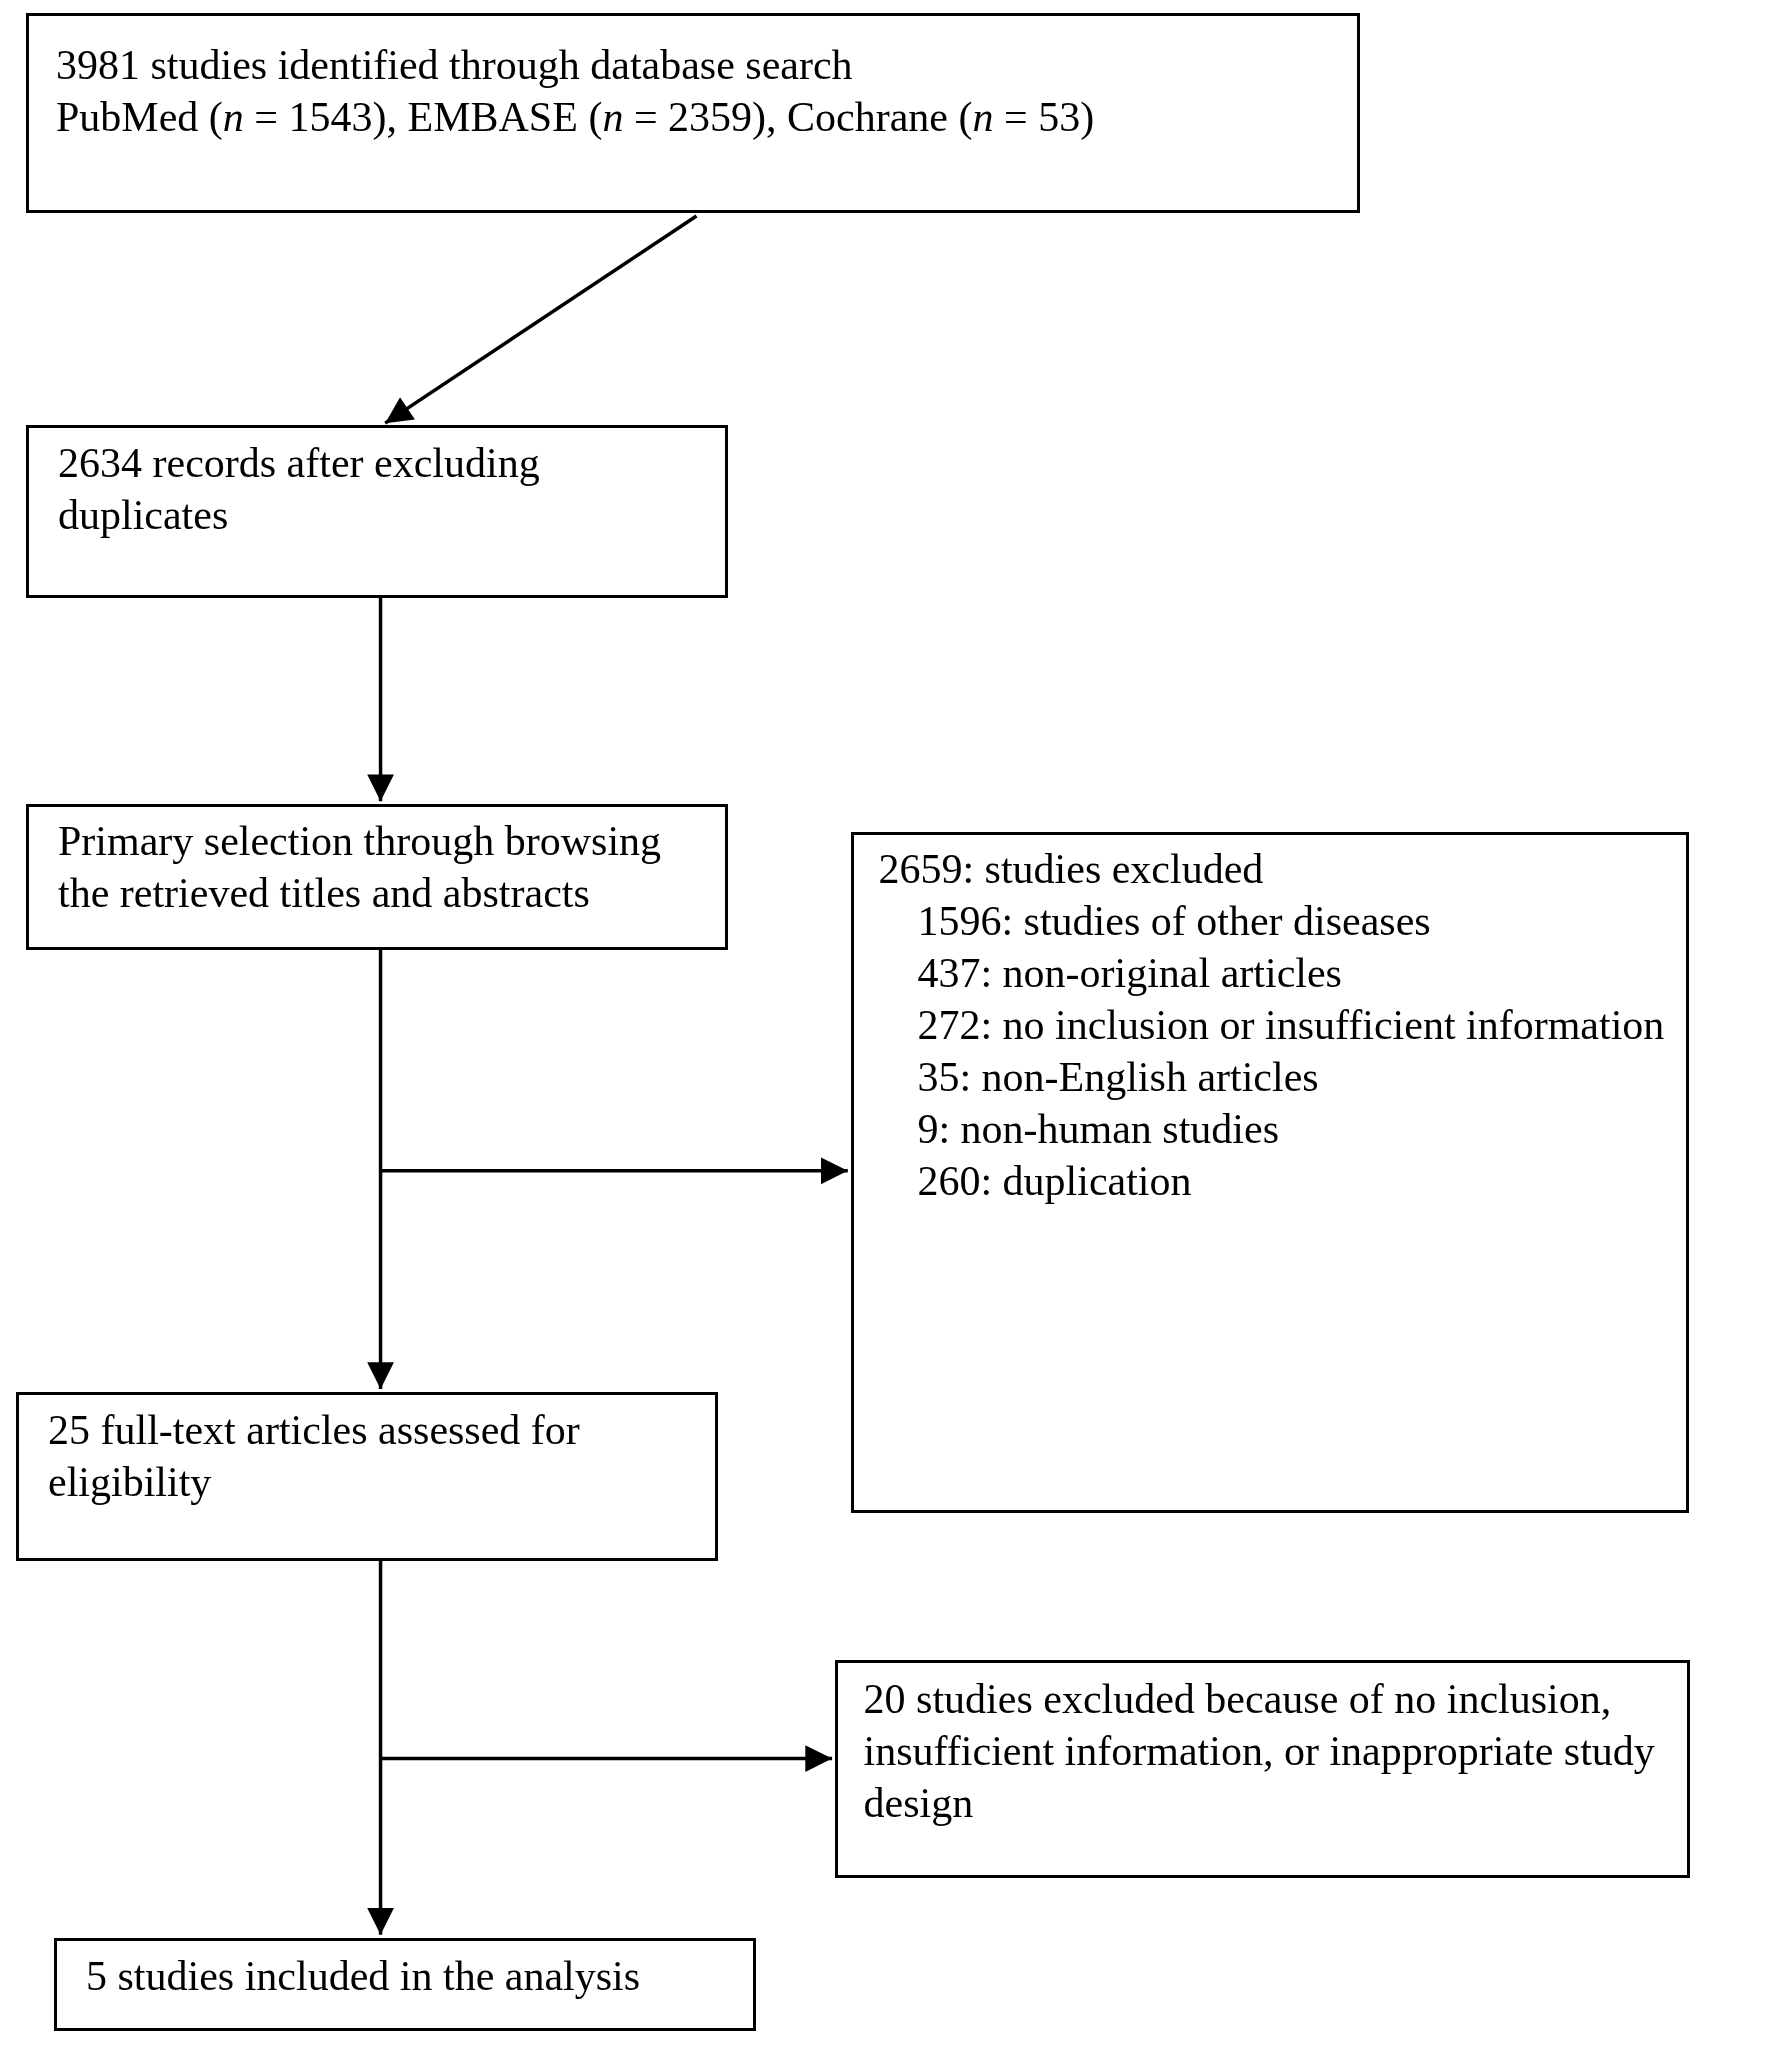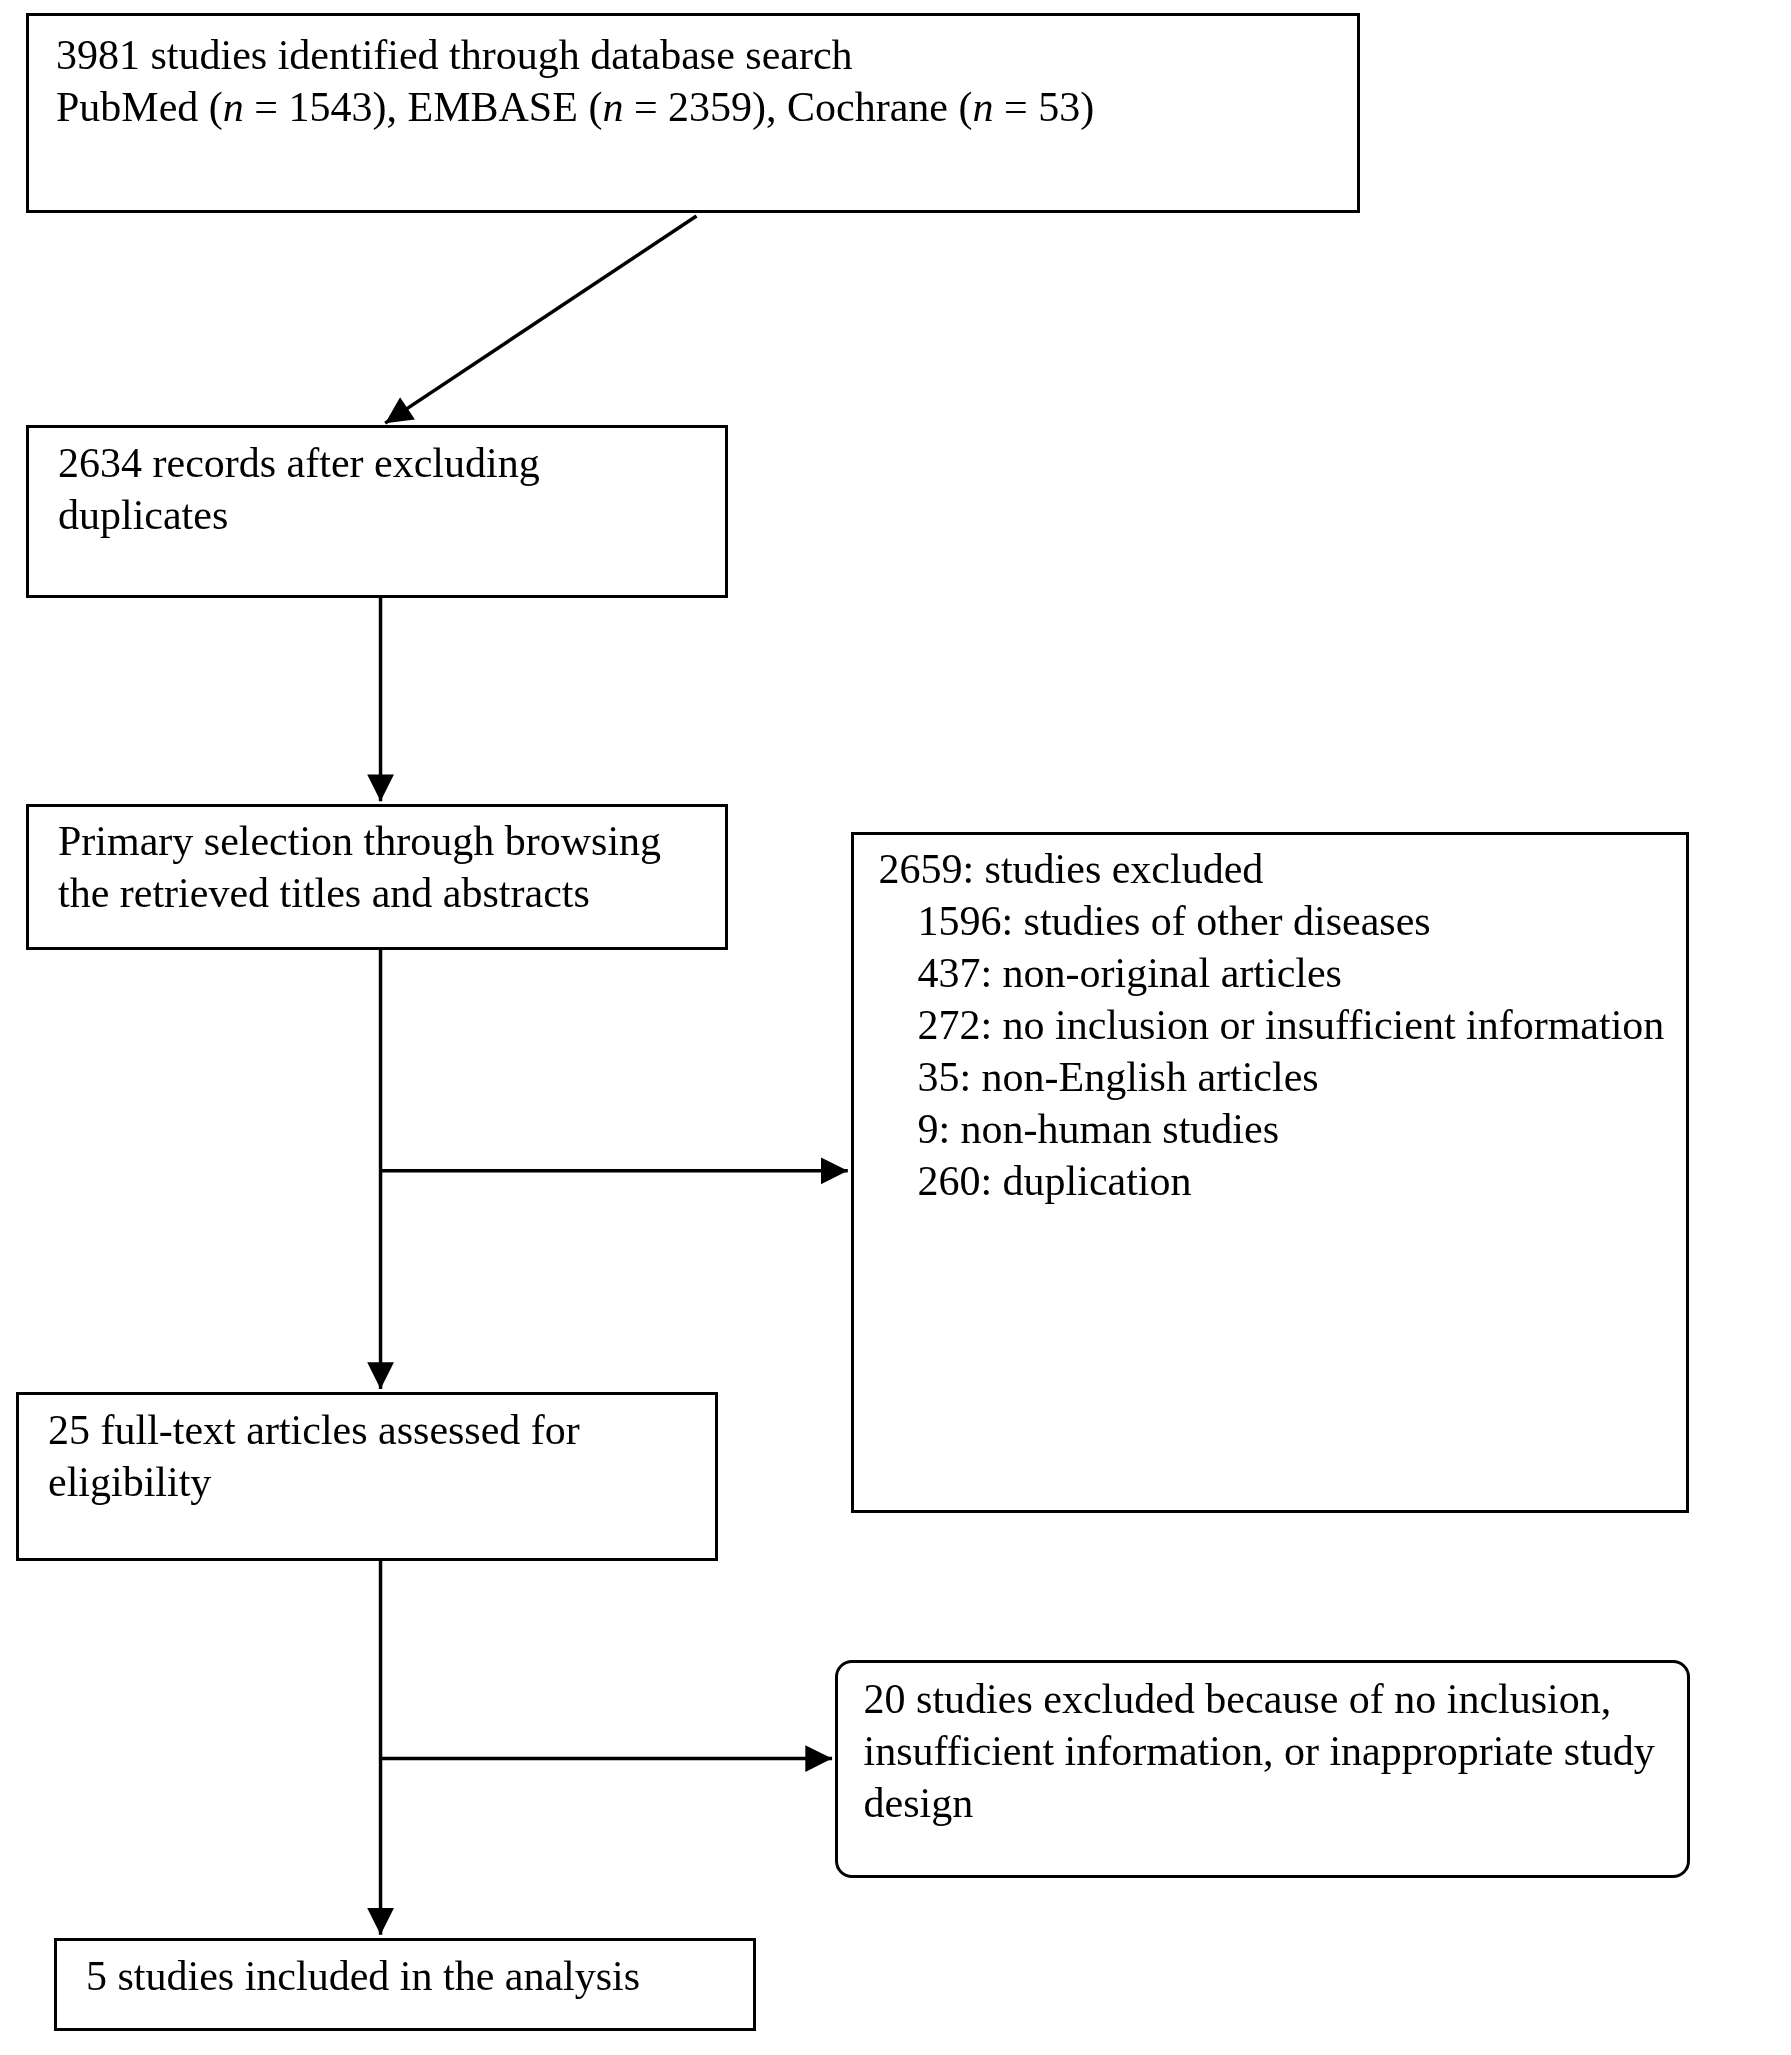--- a/index.html
+++ b/index.html
@@ -16,26 +16,26 @@
     border:3.5px solid #000000;
     background:#ffffff;
     font-size:42px;
     line-height:52px;
     overflow:visible;
   }
   .box .line{white-space:nowrap;}
   .box .line.indent{padding-left:39px;}
   .it{font-style:italic;}
   
-  .b-identified{left:26px;top:12.8px;width:1334px;height:200px;padding:13px 27px;}
+  .b-identified{left:26px;top:12.8px;width:1334px;height:200px;padding:23px 27px;}
   .b-dedup{left:26px;top:425px;width:702px;height:173px;padding:8.7px 29px;}
   .b-primary{left:26px;top:804px;width:702px;height:146px;padding:7.6px 29px;}
   .b-excl1{left:851px;top:832px;width:838px;height:681px;padding:7.6px 24.4px;}
   .b-fulltext{left:16px;top:1392px;width:702px;height:169px;padding:9.3px 29px;}
-  .b-excl2{left:835px;top:1660px;width:855px;height:218px;padding:10px 25.6px;border-radius:17px;}
+  .b-excl2{left:835px;top:1660px;width:855px;height:218px;padding:10px 25.6px;}
   .b-included{left:26px;top:1938px;width:702px;height:93px;padding:8.7px 29px;margin-left:28px;}
   .connectors{position:absolute;left:0;top:0;width:1791px;height:2056px;}
 </style>
 </head>
 <body>
 
 <div class="canvas">
 
   <svg class="connectors" viewBox="0 0 3078 3533" xmlns="http://www.w3.org/2000/svg">
     <defs>

